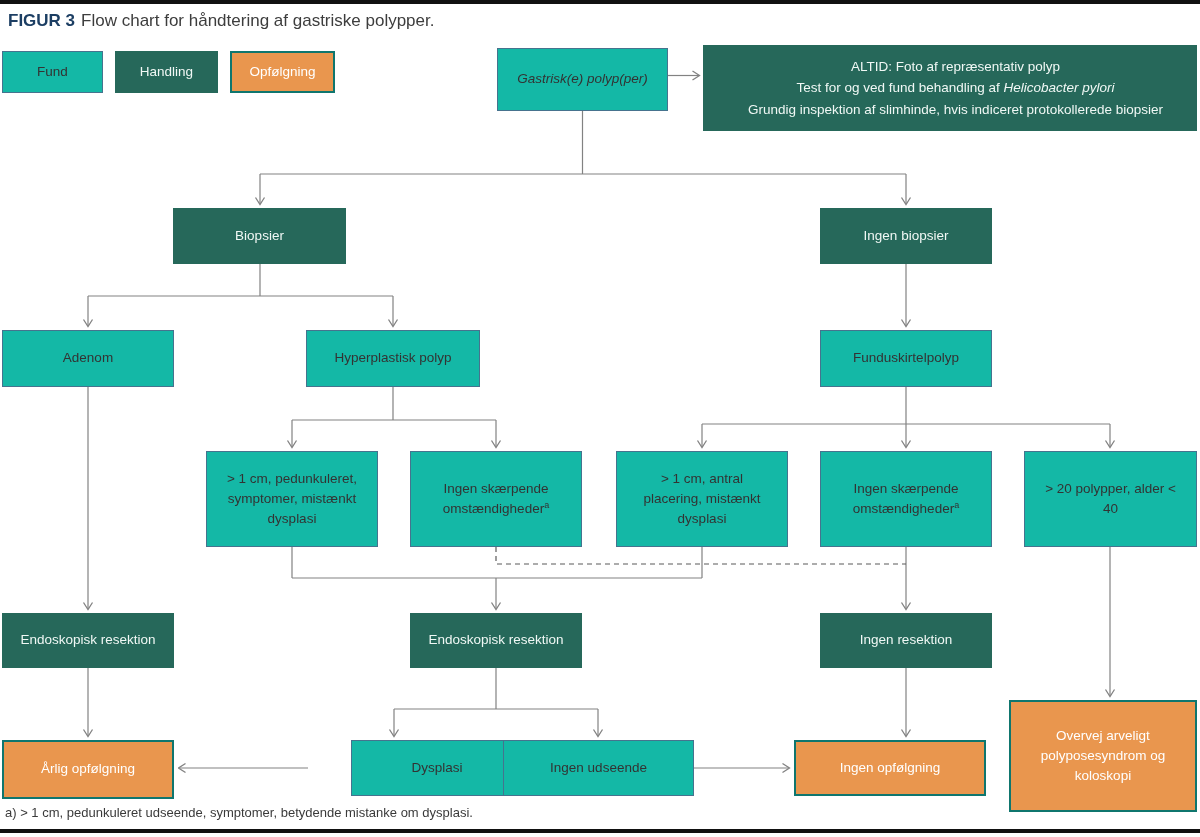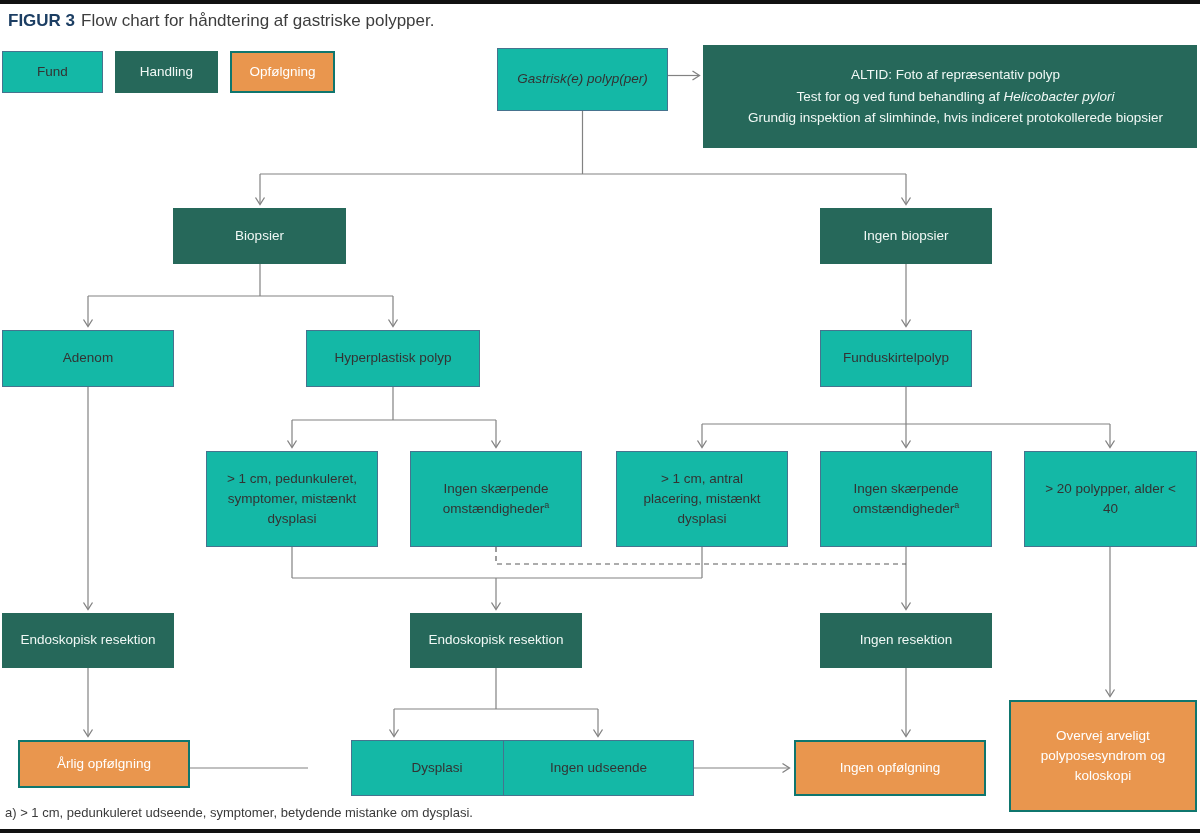--- a/index.html
+++ b/index.html
@@ -91,48 +91,48 @@
 
       <path d="M496,547 V564 H906"></path>
     </g>
   </svg>
 
   <div class="node blue" style="left:2px;top:51px;width:101px;height:42px;">Fund</div>
   <div class="node green" style="left:115px;top:51px;width:103px;height:42px;">Handling</div>
   <div class="node orange" style="left:230px;top:51px;width:105px;height:42px;">Opfølgning</div>
 
   <div class="node blue" style="left:497px;top:48px;width:171px;height:63px;font-style:italic;">Gastrisk(e) polyp(per)</div>
-  <div class="node green altid" style="left:703px;top:45px;width:494px;height:103px;padding-left:24px;">
+  <div class="node green altid" style="left:703px;top:45px;width:494px;height:86px;padding-left:24px;">
     <div>ALTID: Foto af repræsentativ polyp</div>
     <div><span>Test for og ved fund behandling af </span><em>Helicobacter pylori</em></div>
     <div>Grundig inspektion af slimhinde, hvis indiceret protokollerede biopsier</div>
   </div>
 
   <div class="node green" style="left:173px;top:208px;width:173px;height:56px;">Biopsier</div>
   <div class="node green" style="left:820px;top:208px;width:172px;height:56px;">Ingen biopsier</div>
 
   <div class="node blue" style="left:2px;top:330px;width:172px;height:57px;">Adenom</div>
   <div class="node blue" style="left:306px;top:330px;width:174px;height:57px;">Hyperplastisk polyp</div>
-  <div class="node blue" style="left:820px;top:330px;width:152px;height:57px;text-align:right;">Funduskirtelpolyp</div>
+  <div class="node blue" style="left:820px;top:330px;width:172px;height:57px;text-align:right;">Funduskirtelpolyp</div>
 
   <div class="node blue" style="left:206px;top:451px;width:172px;height:96px;">&gt; 1 cm, pedunkuleret, symptomer, mistænkt dysplasi</div>
   <div class="node blue" style="left:410px;top:451px;width:172px;height:96px;">
     <span><span>Ingen skærpende omstændigheder</span><sup>a</sup></span>
   </div>
   <div class="node blue" style="left:616px;top:451px;width:172px;height:96px;">&gt; 1 cm, antral placering, mistænkt dysplasi</div>
   <div class="node blue" style="left:820px;top:451px;width:172px;height:96px;">
     <span><span>Ingen skærpende omstændigheder</span><sup>a</sup></span>
   </div>
   <div class="node blue" style="left:1024px;top:451px;width:173px;height:96px;">&gt; 20 polypper, alder &lt; 40</div>
 
   <div class="node green" style="left:2px;top:613px;width:172px;height:55px;">Endoskopisk resektion</div>
   <div class="node green" style="left:410px;top:613px;width:172px;height:55px;">Endoskopisk resektion</div>
   <div class="node green" style="left:820px;top:613px;width:172px;height:55px;">Ingen resektion</div>
 
-  <div class="node orange" style="left:18px;top:740px;width:172px;height:48px;text-align:center;">Årlig opfølgning</div>
+  <div class="node orange" style="left:2px;top:740px;width:172px;height:59px;text-align:center;">Årlig opfølgning</div>
   <div class="node blue" style="left:308px;top:740px;width:172px;height:56px;margin-left:43px;">Dysplasi</div>
   <div class="node blue" style="left:503px;top:740px;width:191px;height:56px;">Ingen udseende</div>
   <div class="node orange" style="left:794px;top:740px;width:192px;height:56px;">Ingen opfølgning</div>
   <div class="node orange" style="left:1009px;top:700px;width:188px;height:112px;">Overvej arveligt polyposesyndrom og koloskopi</div>
 
   <div class="footnote">a) &gt; 1 cm, pedunkuleret udseende, symptomer, betydende mistanke om dysplasi.</div>
 
   <div class="rule bottom"></div>
 </div>
 

